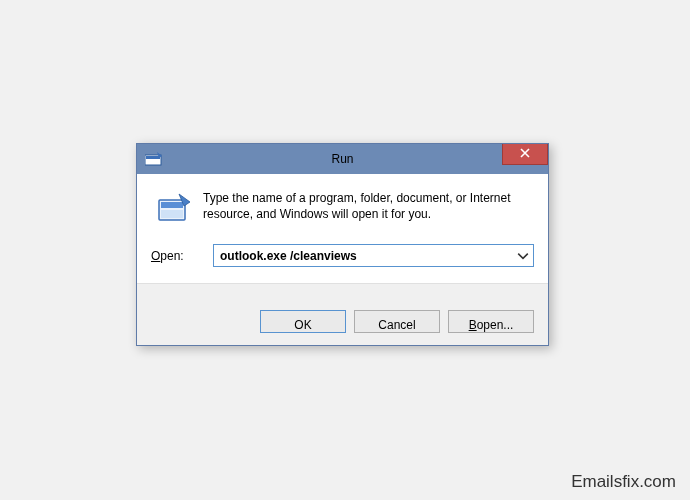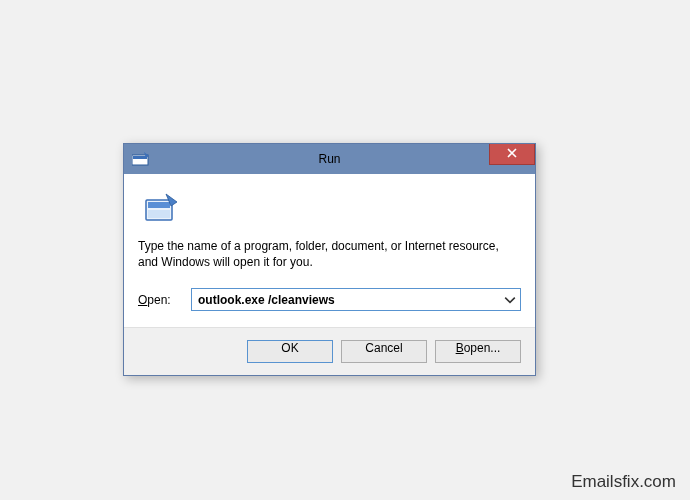--- a/index.html
+++ b/index.html
@@ -11,21 +11,21 @@
       width: 690px;
       height: 500px;
       background: #f1f1f1;
       font-family: 'Segoe UI', Tahoma, sans-serif;
       font-size: 12px;
       position: relative;
       overflow: hidden;
     }
     .dialog {
       position: absolute;
-      left: 123px;
+      left: 136px;
       top: 143px;
       width: 413px;
       background: #84cc16;
       border: 1px solid #5f7ba8;
       box-shadow: 3px 3px 10px rgba(0,0,0,0.25);
     }
     .titlebar {
       height: 30px;
       background: #6c8ab5;
       display: flex;
@@ -69,39 +69,38 @@
     }
     .body-area {
       background: #fff;
       padding: 16px 14px 12px 14px;
     }
     .info-row {
       display: flex;
       align-items: flex-start;
       gap: 12px;
       margin-bottom: 18px;
-      flex-direction: column;
     }
     .run-icon {
       width: 34px;
       height: 34px;
       flex-shrink: 0;
       margin-left: 6px;
       margin-top: 2px;
     }
     .info-text {
       font-size: 12px;
       color: #000;
       line-height: 1.35;
       padding-right: 8px;
     }
     .input-row {
       display: flex;
       align-items: center;
-      gap: 7px;
+      gap: 16px;
       margin-bottom: 4px;
     }
     .open-label {
       width: 46px;
       font-size: 12px;
       color: #000;
     }
     .open-label .ul {
       text-decoration: underline;
     }
@@ -139,23 +138,24 @@
     }
     .btn {
       width: 86px;
       height: 23px;
       background: #eaeaea;
       border: 1px solid #acacac;
       font-size: 12px;
       font-family: inherit;
       cursor: pointer;
       display: flex;
-      align-items: flex-start;
+      align-items: flex-end;
       justify-content: center;
       color: #000;
+      margin-top: 14px;
     }
     .btn.default {
       border: 1px solid #5893d0;
       background: #eaeaea;
     }
     .btn .ul {
       text-decoration: underline;
     }
     .watermark {
       position: absolute;

